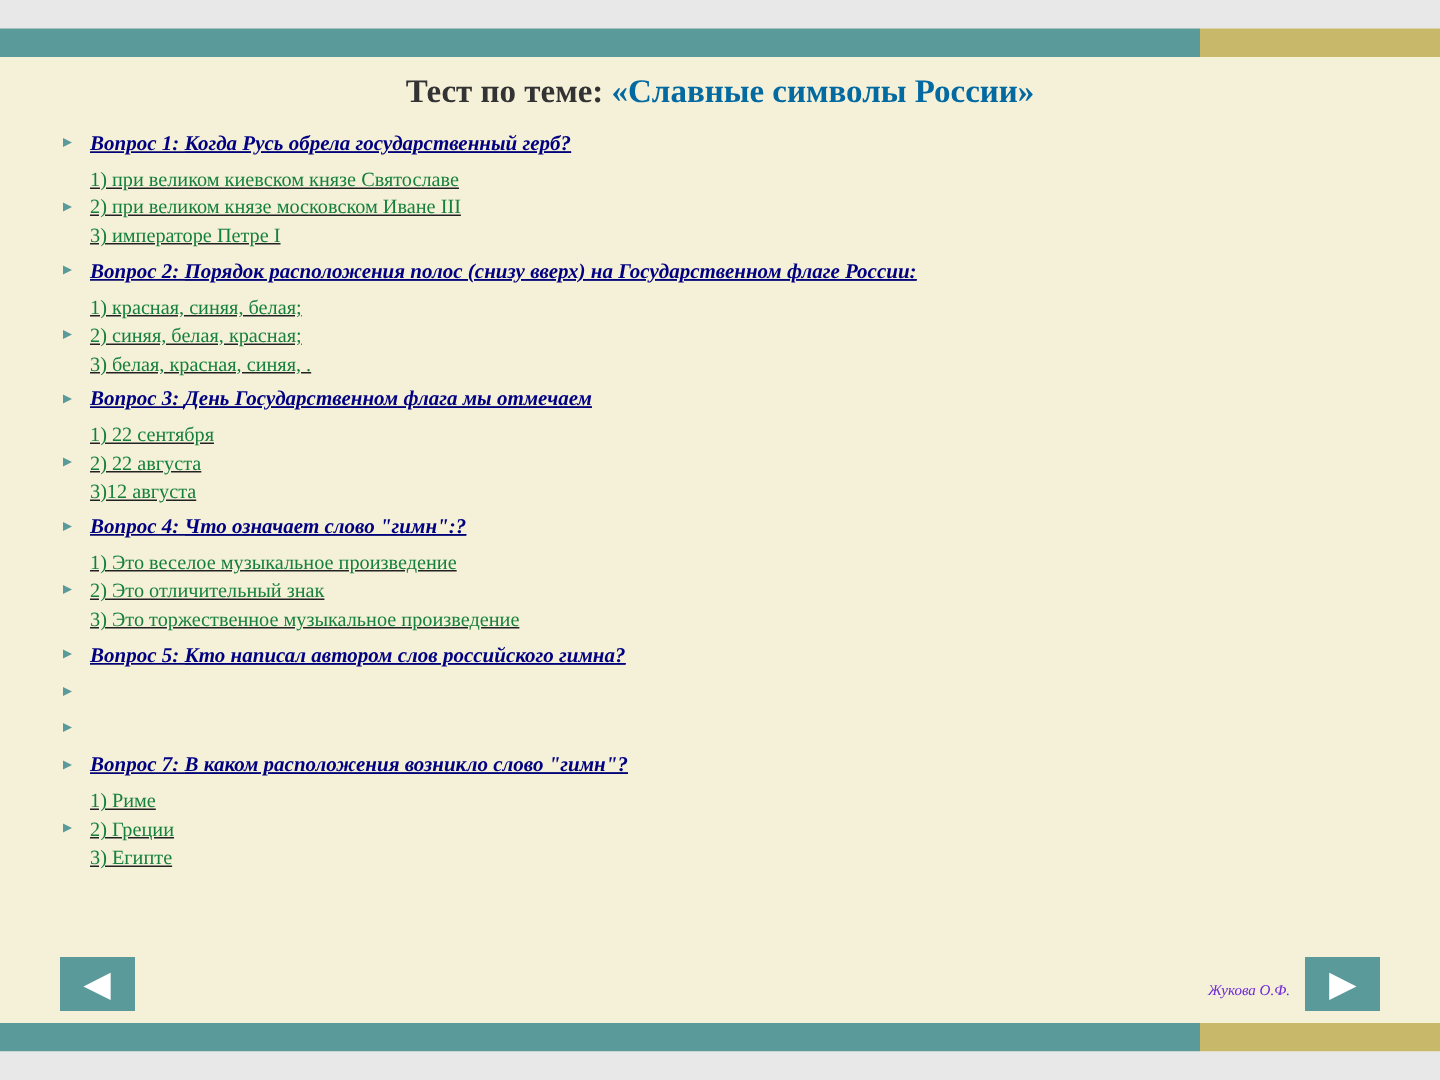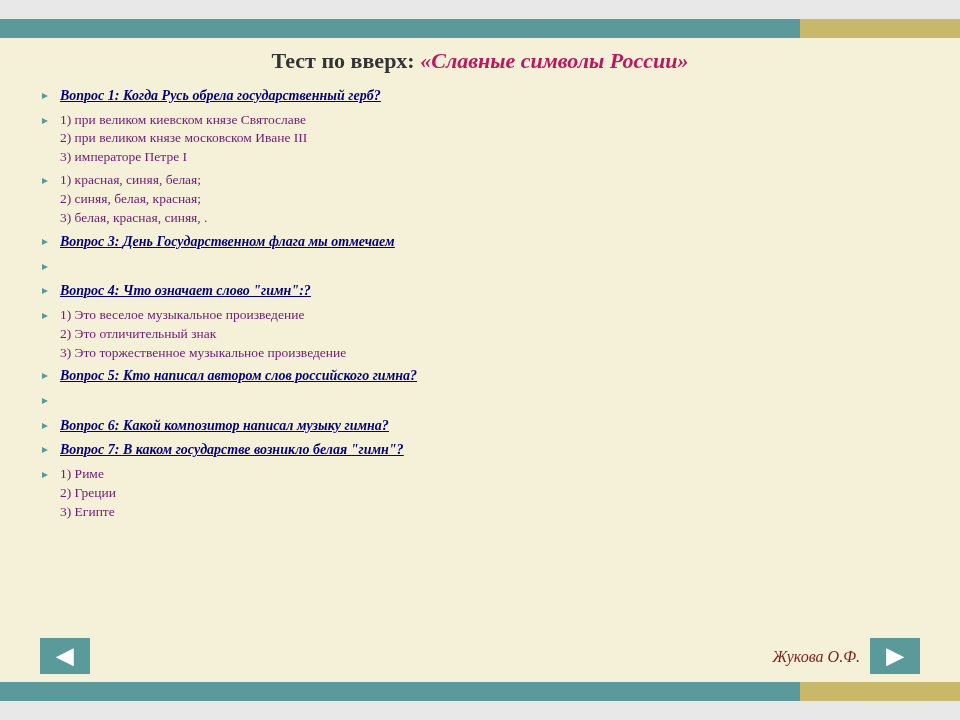--- a/index.html
+++ b/index.html
@@ -77,55 +77,55 @@
     }
 
     .page-title {
       text-align: center;
       font-size: 22px;
       font-weight: bold;
       margin-bottom: 12px;
       color: #333;
     }
     .page-title .highlight {
-      color: #be185d;
-      font-style: italic;
+      color: #0369a1;
     }
 
     .questions-list {
       list-style: none;
       padding: 0;
     }
     .questions-list li {
       display: flex;
-      align-items: flex-start;
+      align-items: center;
       margin-bottom: 4px;
       font-size: 14px;
       line-height: 1.4;
       color: #222;
+      text-decoration: underline;
     }
     .bullet {
       display: inline-block;
       width: 16px;
       min-width: 16px;
       margin-right: 4px;
       margin-top: 1px;
     }
     .bullet svg {
       width: 10px;
       height: 10px;
     }
     .question-text {
       color: #000080;
       font-weight: bold;
       font-style: italic;
       text-decoration: underline;
     }
     .answer-text {
-      color: #701a75;
+      color: #15803d;
       font-size: 13.5px;
     }
 
     
     .nav-left {
       position: absolute;
       bottom: 8px;
       left: 40px;
       width: 50px;
       height: 36px;
@@ -150,22 +150,22 @@
     .nav-arrow {
       color: white;
       font-size: 22px;
       font-weight: bold;
     }
 
     .author-text {
       position: absolute;
       bottom: 16px;
       right: 100px;
-      font-size: 16px;
-      color: #7f1d1d;
+      font-size: 10px;
+      color: #6d28d9;
       font-style: italic;
       text-align: center;
     }
   </style>
 </head>
 <body>
 
 <div class="top-bar">
   <div class="seg">
       <div class="stripe"></div>
@@ -188,21 +188,21 @@
       <div class="stripe"></div>
     </div>
   <div class="seg">
       <div class="stripe"></div>
       <div class="stripe"></div>
     </div>
 </div>
 
 <div class="main-content">
   <h1 class="page-title">
-    <span>Тест по вверх:</span>
+    <span>Тест по теме:</span>
     <span class="highlight">«Славные символы России»</span>
   </h1>
 
   <ul class="questions-list">
 
     <li>
       <span class="bullet">
         <svg viewBox="0 0 10 10">
             <polygon points="2,2 8,5 2,8" fill="#5b9a9a"></polygon>
           </svg>
@@ -217,37 +217,46 @@
       </span>
       <span class="answer-text">1) при великом киевском князе Святославе<br>2) при великом князе московском Иване III<br>3) императоре Петре I</span>
     </li>
 
     <li>
       <span class="bullet">
         <svg viewBox="0 0 10 10">
             <polygon points="2,2 8,5 2,8" fill="#5b9a9a"></polygon>
           </svg>
       </span>
+      <span class="question-text">Вопрос 2:  <u>Порядок расположения полос (снизу вверх) на Государственном флаге России:</u></span>
+    </li>
+    <li>
+      <span class="bullet">
+        <svg viewBox="0 0 10 10">
+            <polygon points="2,2 8,5 2,8" fill="#5b9a9a"></polygon>
+          </svg>
+      </span>
       <span class="answer-text">1) красная, синяя, белая;<br>2) синяя, белая, красная;<br>3) белая, красная, синяя, .</span>
     </li>
 
     <li>
       <span class="bullet">
         <svg viewBox="0 0 10 10">
             <polygon points="2,2 8,5 2,8" fill="#5b9a9a"></polygon>
           </svg>
       </span>
       <span class="question-text">Вопрос 3:  <u>День Государственном флага мы отмечаем</u></span>
     </li>
     <li>
       <span class="bullet">
         <svg viewBox="0 0 10 10">
             <polygon points="2,2 8,5 2,8" fill="#5b9a9a"></polygon>
           </svg>
       </span>
+      <span class="answer-text">1) 22 сентября<br>2) 22 августа<br>3)12 августа</span>
     </li>
 
     <li>
       <span class="bullet">
         <svg viewBox="0 0 10 10">
             <polygon points="2,2 8,5 2,8" fill="#5b9a9a"></polygon>
           </svg>
       </span>
       <span class="question-text">Вопрос 4:  <u>Что означает слово "гимн":?</u></span>
     </li>
@@ -275,30 +284,29 @@
           </svg>
       </span>
     </li>
 
     <li>
       <span class="bullet">
         <svg viewBox="0 0 10 10">
             <polygon points="2,2 8,5 2,8" fill="#5b9a9a"></polygon>
           </svg>
       </span>
-      <span class="question-text">Вопрос 6: <u>Какой композитор написал музыку гимна?</u></span>
-    </li>
-
-    <li>
-      <span class="bullet">
-        <svg viewBox="0 0 10 10">
-            <polygon points="2,2 8,5 2,8" fill="#5b9a9a"></polygon>
-          </svg>
-      </span>
-      <span class="question-text">Вопрос 7:  <u>В каком государстве возникло белая "гимн"?</u></span>
+    </li>
+
+    <li>
+      <span class="bullet">
+        <svg viewBox="0 0 10 10">
+            <polygon points="2,2 8,5 2,8" fill="#5b9a9a"></polygon>
+          </svg>
+      </span>
+      <span class="question-text">Вопрос 7:  <u>В каком расположения возникло слово "гимн"?</u></span>
     </li>
     <li>
       <span class="bullet">
         <svg viewBox="0 0 10 10">
             <polygon points="2,2 8,5 2,8" fill="#5b9a9a"></polygon>
           </svg>
       </span>
       <span class="answer-text">1) Риме<br>2) Греции<br>3) Египте</span>
     </li>
 

